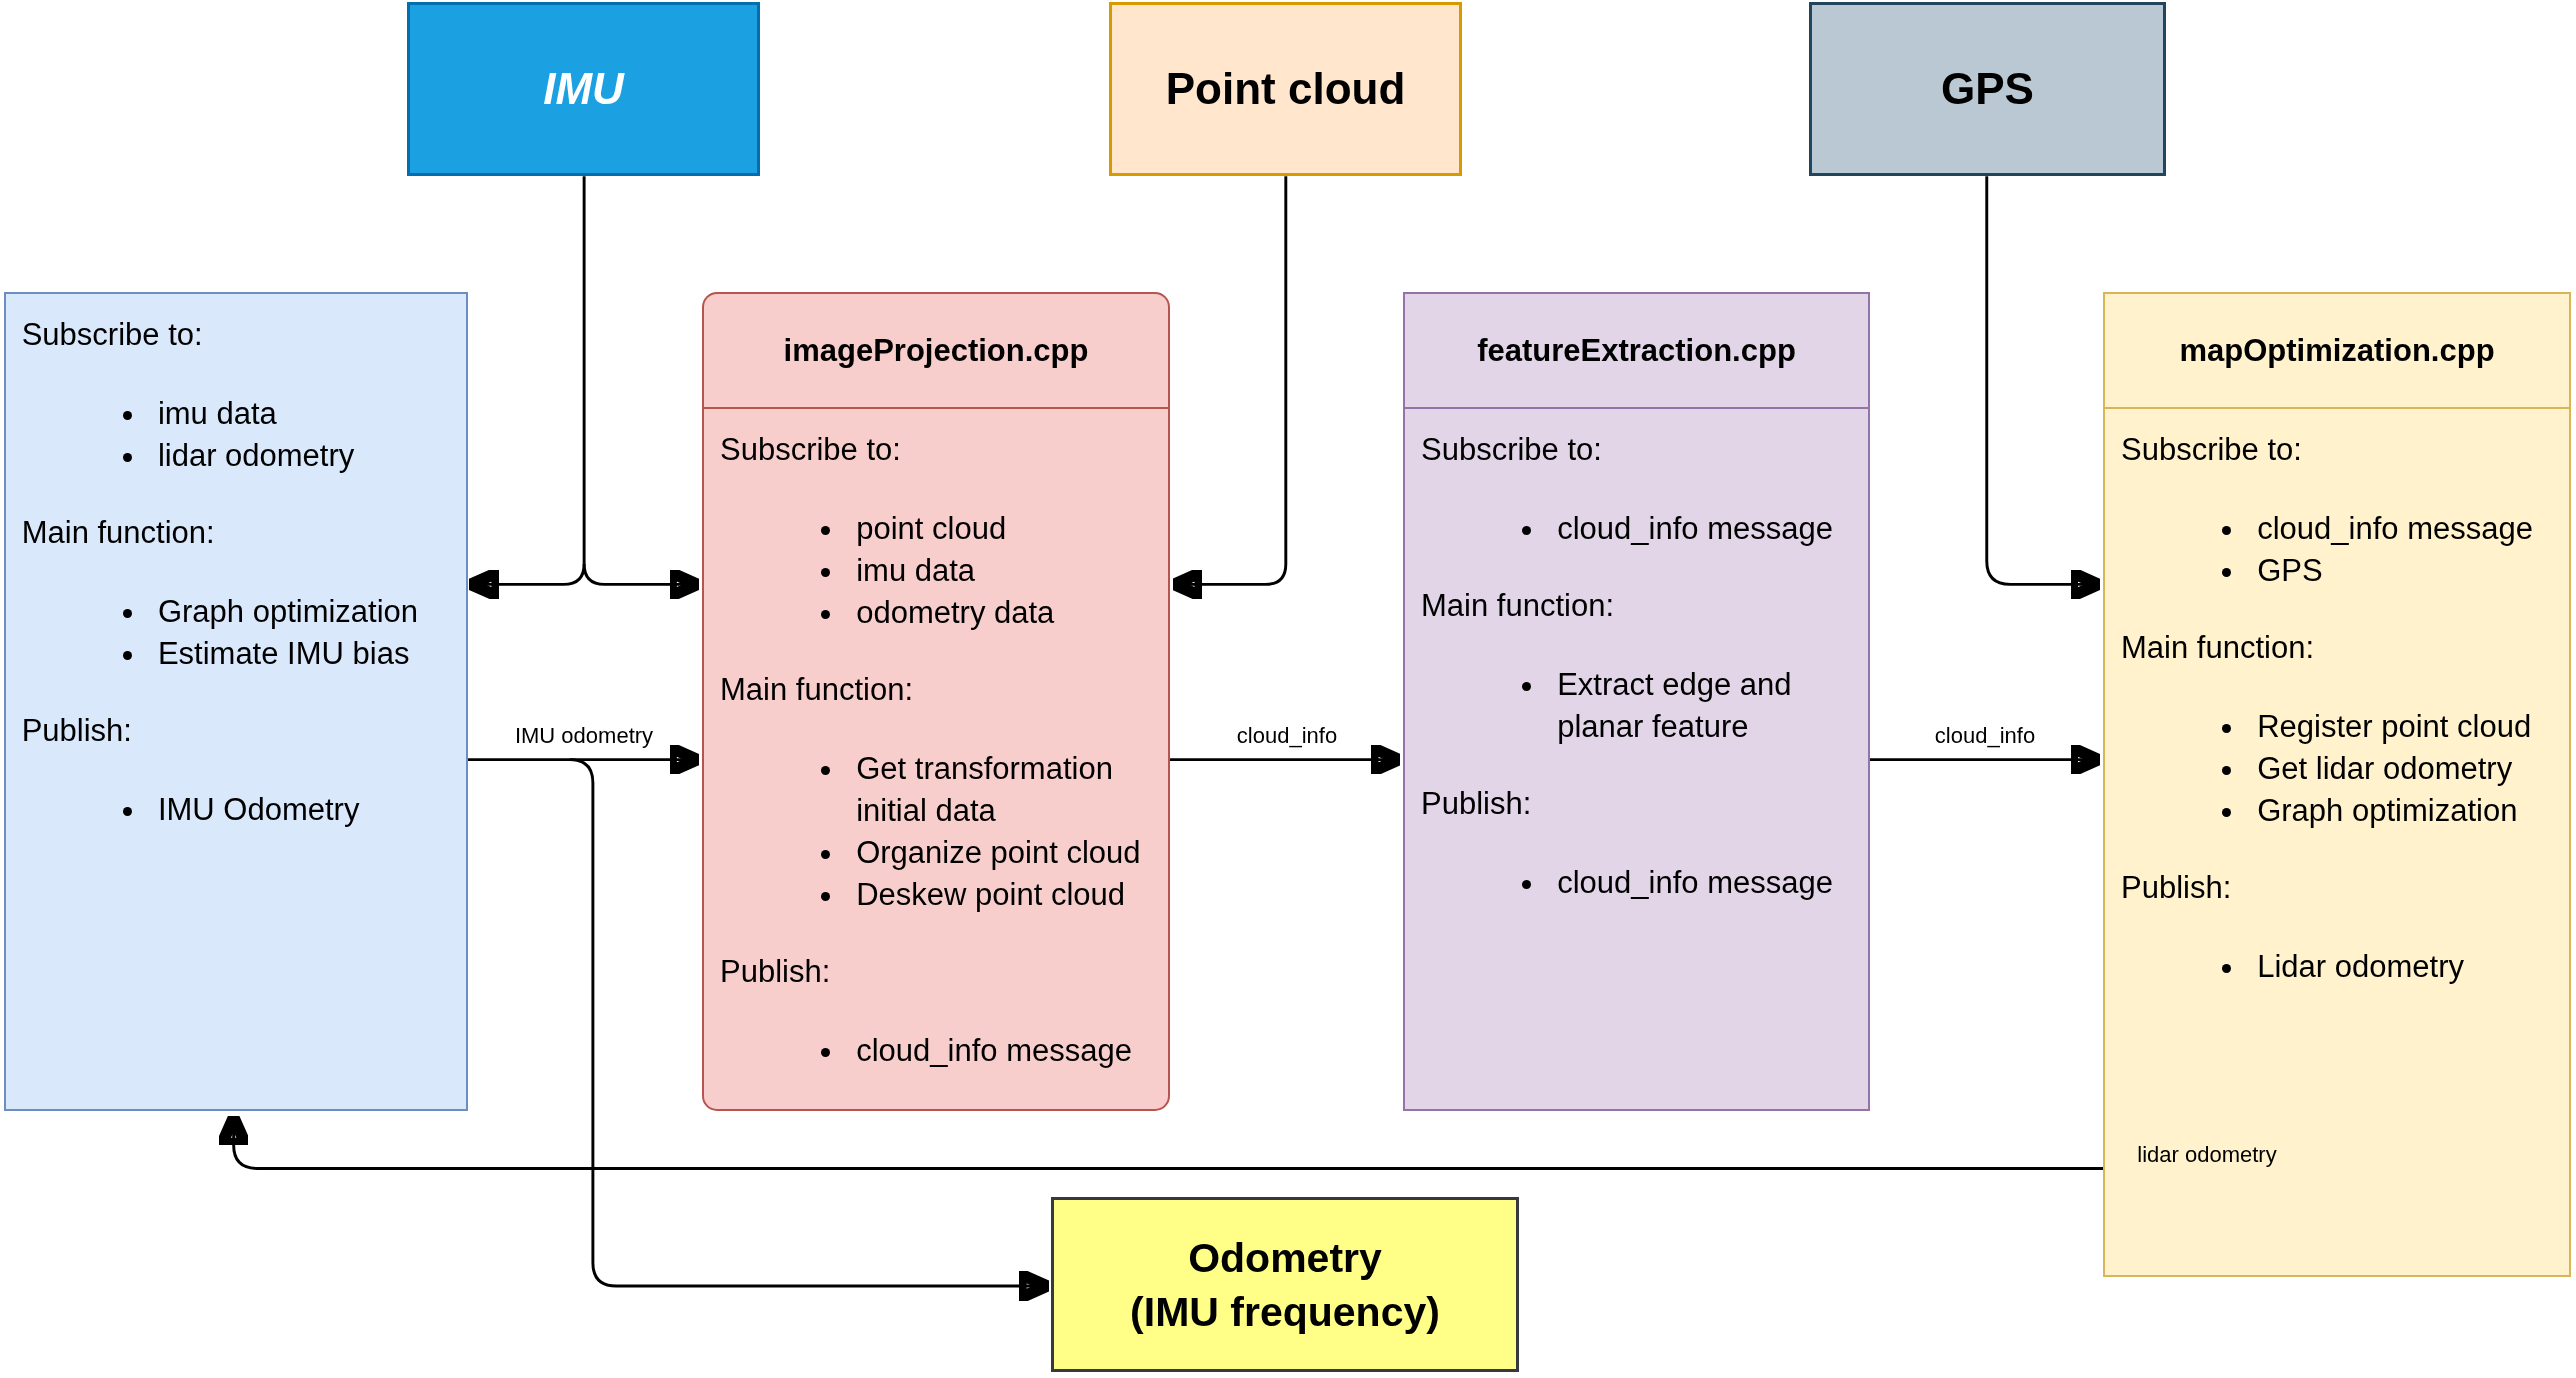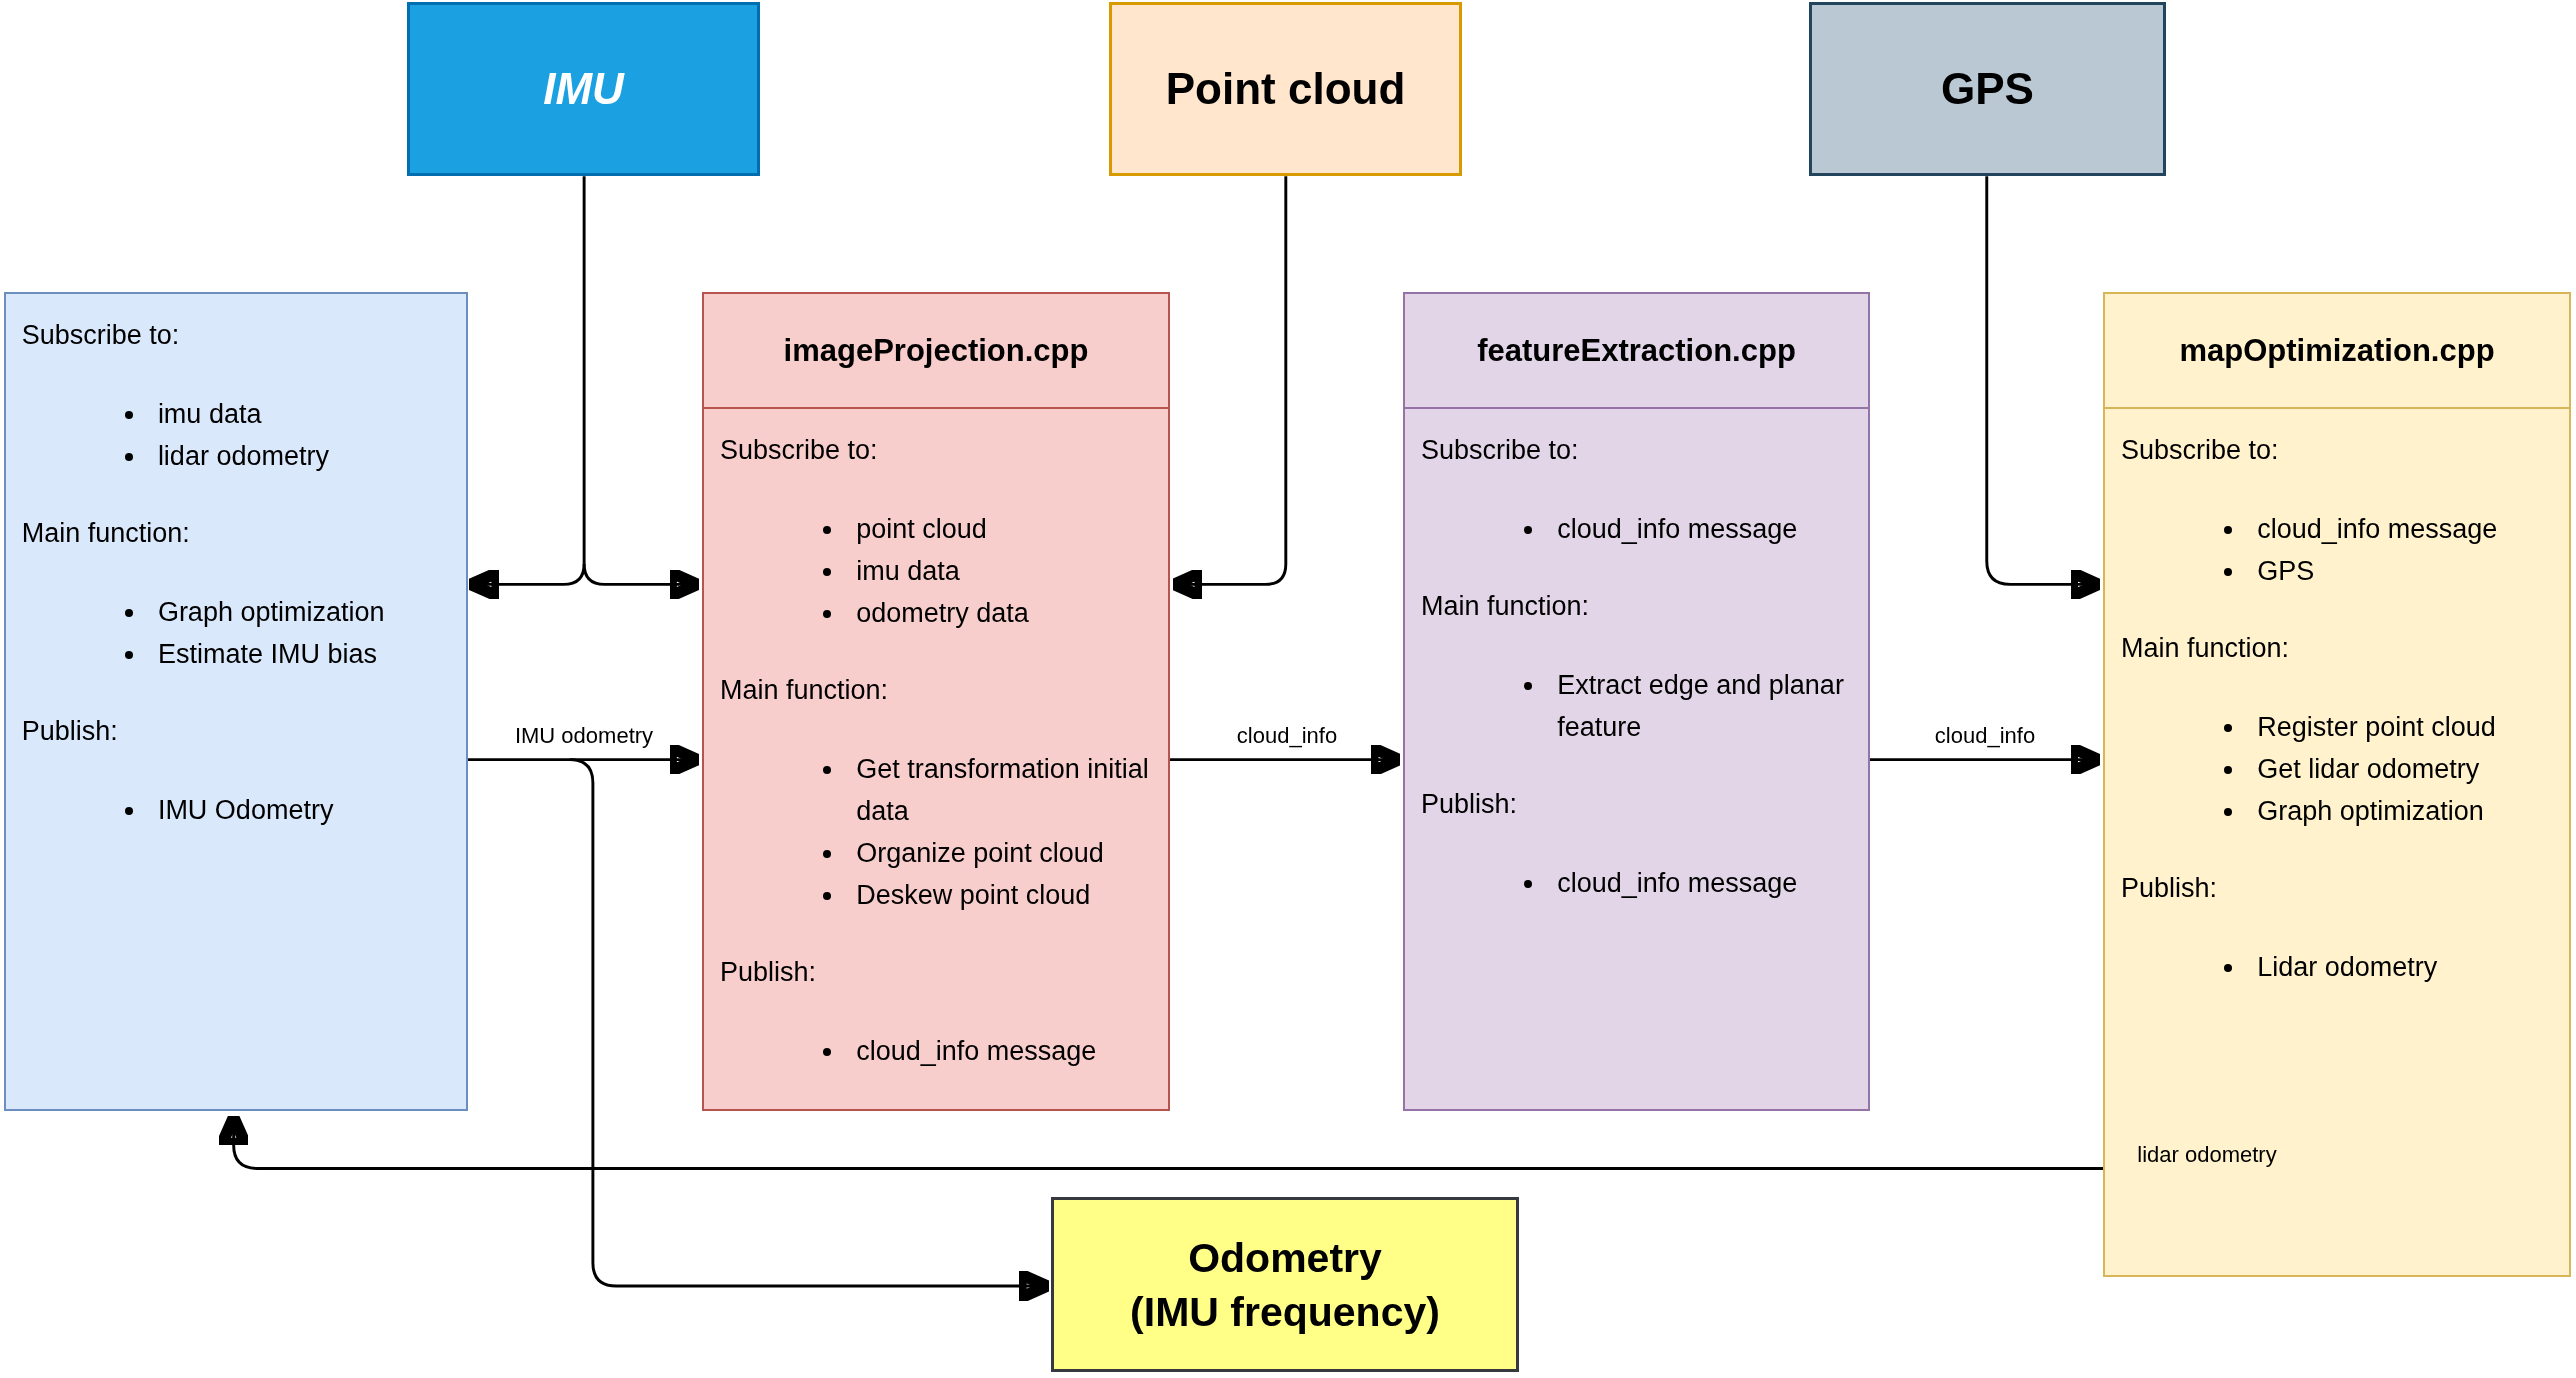--- a/index.html
+++ b/index.html
@@ -18,33 +18,33 @@
     font-size: 44px; font-weight: bold;
     border-style: solid; border-width: 3.7px;
   }
   .sensor-imu   { background: #1BA1E2; border-color: #006EAF; color: #ffffff; }
   .sensor-pc    { background: #FFE6CC; border-color: #D79B00; color: #000000; }
   .sensor-gps   { background: #BAC8D3; border-color: #23445D; color: #000000; }
 
   
   .node { border: 2.2px solid; }
   .node-imupre   { background: #DAE8FC; border-color: #6C8EBF; }
-  .node-imgproj  { background: #F8CECC; border-color: #B85450; }
+  .node-imgproj  { background: #F8CECC; border-color: #B85450; border-radius: 15px; }
   .node-featext  { background: #E1D5E7; border-color: #9673A6; }
   .node-mapopt   { background: #FFF2CC; border-color: #D6B656; }
 
   .node-header {
     height: 113px;
     display: flex; align-items: center; justify-content: center;
     font-size: 31px; font-weight: bold;
     border-bottom: 2.2px solid;
     border-color: inherit;
   }
   .node-body {
-    font-size: 27px; line-height: 42px;
+    font-size: 31px; line-height: 42px;
     padding: 0 13px 0 16px;
   }
   .node-body p { margin: 35px 0 0 0; }
   .node-body p.first { margin-top: 20.4px; }
   .node-body ul { margin: 37px 0 0 0; padding-left: 126px; list-style: disc; }
   .node-body li { padding-left: 10.2px; }
 
   
   .outbox {
     background: #FFFF88; border: 3.7px solid #36393D;

